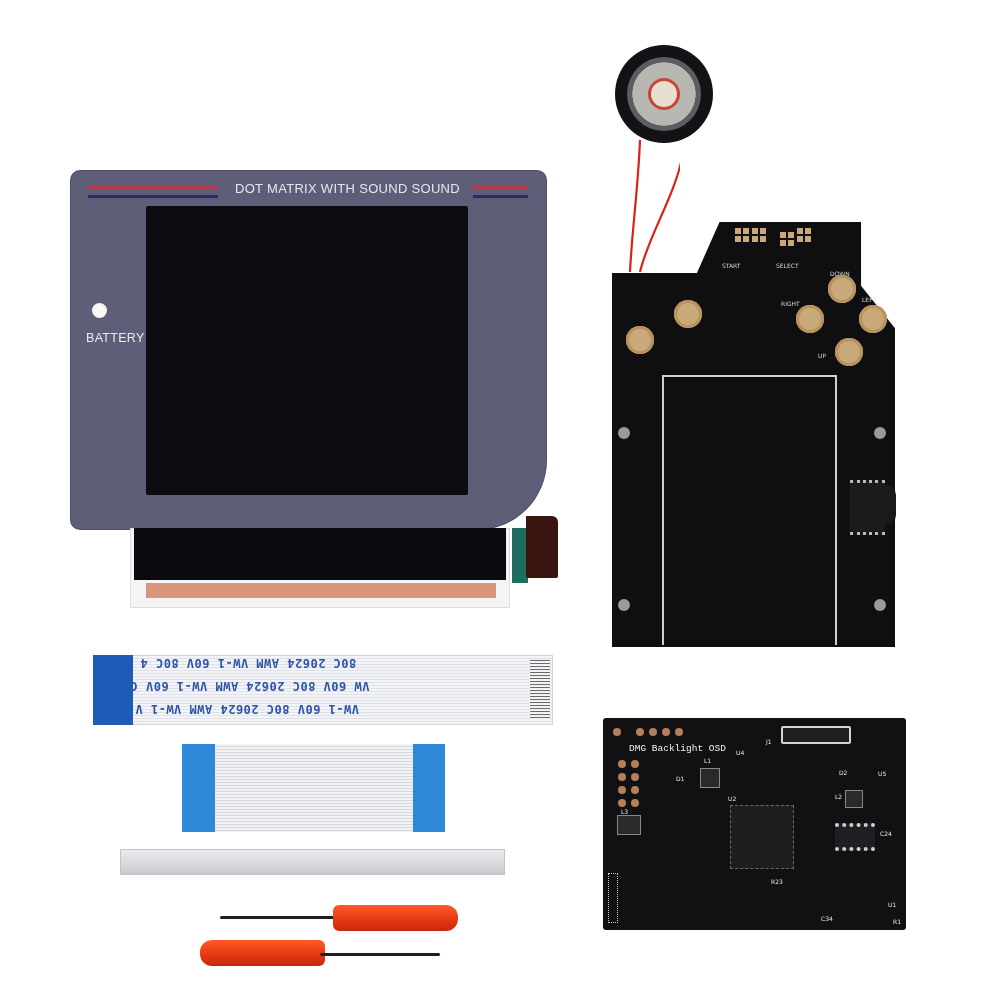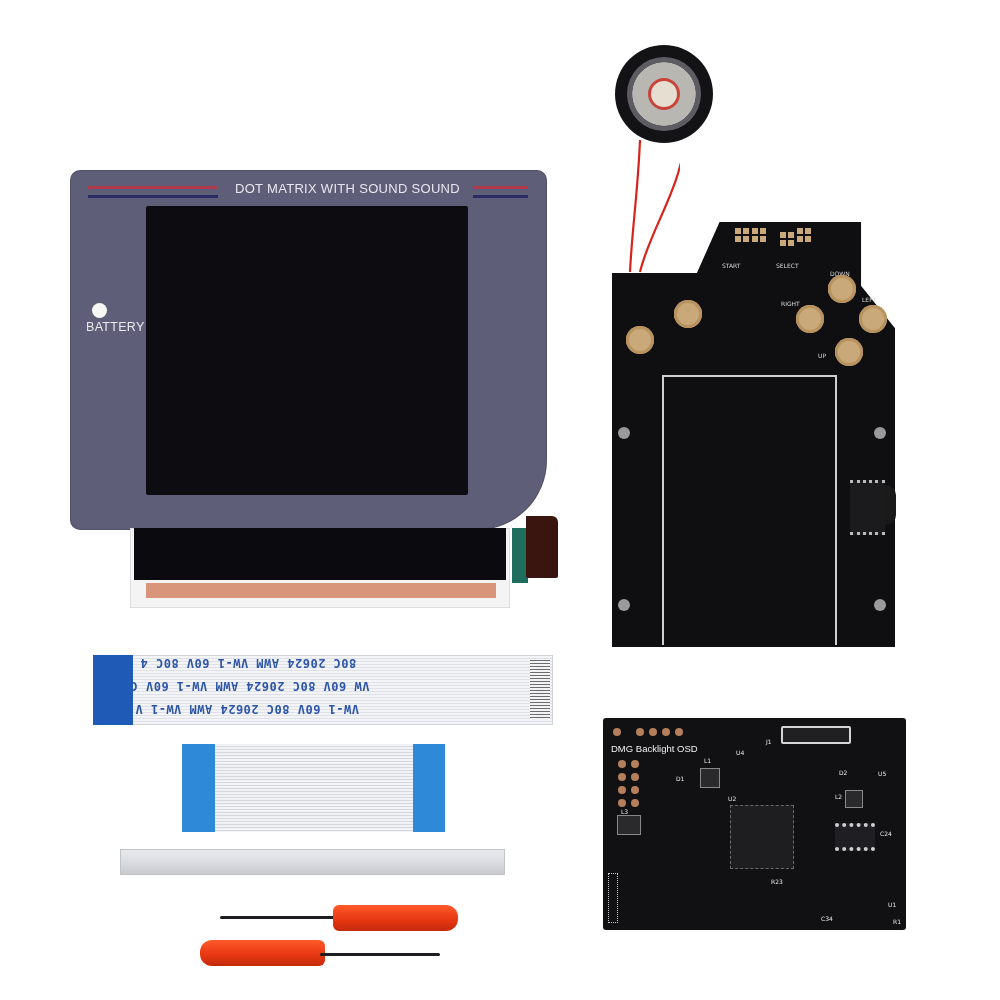--- a/index.html
+++ b/index.html
@@ -16,21 +16,21 @@
   }
   .lens-line-red { height: 3px; background: #b13a4c; }
   .lens-line-blue { height: 3px; background: #2a2a64; }
   .lens-title {
     left: 155px; top: 11px; width: 245px; text-align: center;
     color: #e6e6ee; font-size: 13px; letter-spacing: 0.3px;
     font-family: "Liberation Sans", sans-serif;
   }
   .lens-screen { left: 76px; top: 36px; width: 322px; height: 289px; background: #0d0c11; border-radius: 2px; }
   .battery-led { left: 22px; top: 133px; width: 15px; height: 15px; border-radius: 50%; background: #f7f7f5; }
-  .battery-label { left: 16px; top: 150px; color: #e9e9ee; font-size: 12.5px; font-family: "Liberation Sans", sans-serif; letter-spacing: 0.3px; }
+  .battery-label { left: 16px; top: 161px; color: #e9e9ee; font-size: 12.5px; font-family: "Liberation Sans", sans-serif; letter-spacing: 0.3px; }
 
   
   .lcd-frame { left: 130px; top: 528px; width: 380px; height: 80px; background: #f4f4f4; border: 1px solid #ddd; }
   .lcd-black { left: 134px; top: 528px; width: 372px; height: 52px; background: #0b0a0e; }
   .lcd-copper { left: 146px; top: 583px; width: 350px; height: 15px; background: #d9957a; }
   .lcd-flex-green { left: 512px; top: 528px; width: 16px; height: 55px; background: #1f6d5c; }
   .lcd-flex-brown { left: 526px; top: 516px; width: 32px; height: 62px; background: #3a1510; border-radius: 0 6px 2px 2px; }
 
   
   .ribbon-wide { left: 93px; top: 655px; width: 460px; height: 70px; background: repeating-linear-gradient(180deg, #f3f4f7 0 2px, #dfe1e7 2px 3px); border: 1px solid #d0d2d8; }
@@ -59,21 +59,21 @@
   .pcb-main { left: 612px; top: 222px; width: 283px; height: 425px; background: #0f0f11; clip-path: polygon(0 12%, 30% 12%, 38% 0, 88% 0, 88% 15%, 100% 25%, 100% 100%, 0 100%); }
   .pcb-window { left: 662px; top: 375px; width: 175px; height: 270px; border: 2px solid #cfcfcf; border-bottom: none; }
   .pad { width: 28px; height: 28px; border-radius: 50%; background: #c9a97a; box-shadow: inset 0 0 0 3px #b8925f; }
   .hole { width: 12px; height: 12px; border-radius: 50%; background: #9a9a9a; }
   .pcb-label { color: #d9d9d9; font-size: 6px; font-family: "DejaVu Sans", sans-serif; }
   .pad-group { display: grid; grid-template-columns: 6px 6px; gap: 2px; }
   .pad-group span { width: 6px; height: 6px; background: #c9a97a; }
 
   
   .pcb-osd { left: 603px; top: 718px; width: 303px; height: 212px; background: #111113; border-radius: 3px; }
-  .osd-title { left: 8px; top: 25px; color: #f0f0f0; font-size: 9.5px; font-family: Liberation Sans, sans-serif; }
+  .osd-title { left: 26px; top: 25px; color: #f0f0f0; font-size: 9.5px; font-family: Liberation Mono, monospace; }
   .osd-chip { left: 127px; top: 87px; width: 64px; height: 64px; background: #1e1e21; border: 1px dashed #6a6a6a; }
   .osd-connector { left: 178px; top: 8px; width: 70px; height: 18px; border: 2px solid #d5d5d5; background: #202022; border-radius: 2px; }
   .osd-pad { width: 8px; height: 8px; border-radius: 50%; background: #b57f5c; }
   .osd-comp { color: #e8e8e8; font-size: 6px; font-family: "DejaVu Sans", sans-serif; }
   .osd-ic { width: 40px; height: 28px; background: #1f1f23; border-top: 4px dotted #cfcfcf; border-bottom: 4px dotted #cfcfcf; }
 </style>
 </head>
 <body>
 
 <div class="abs lens">

